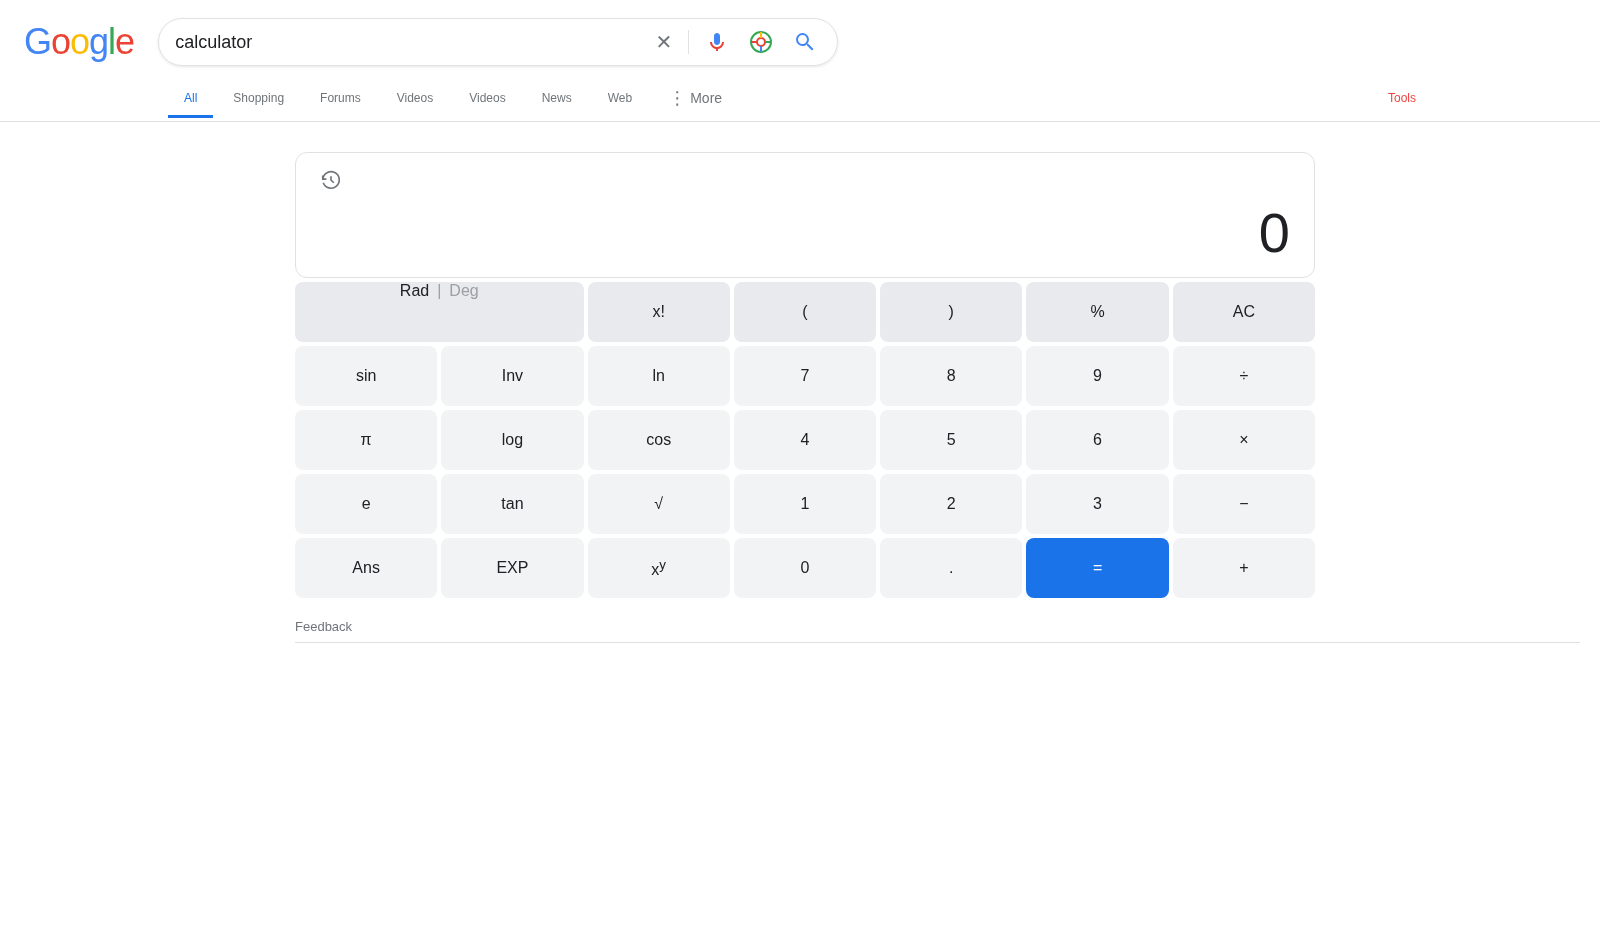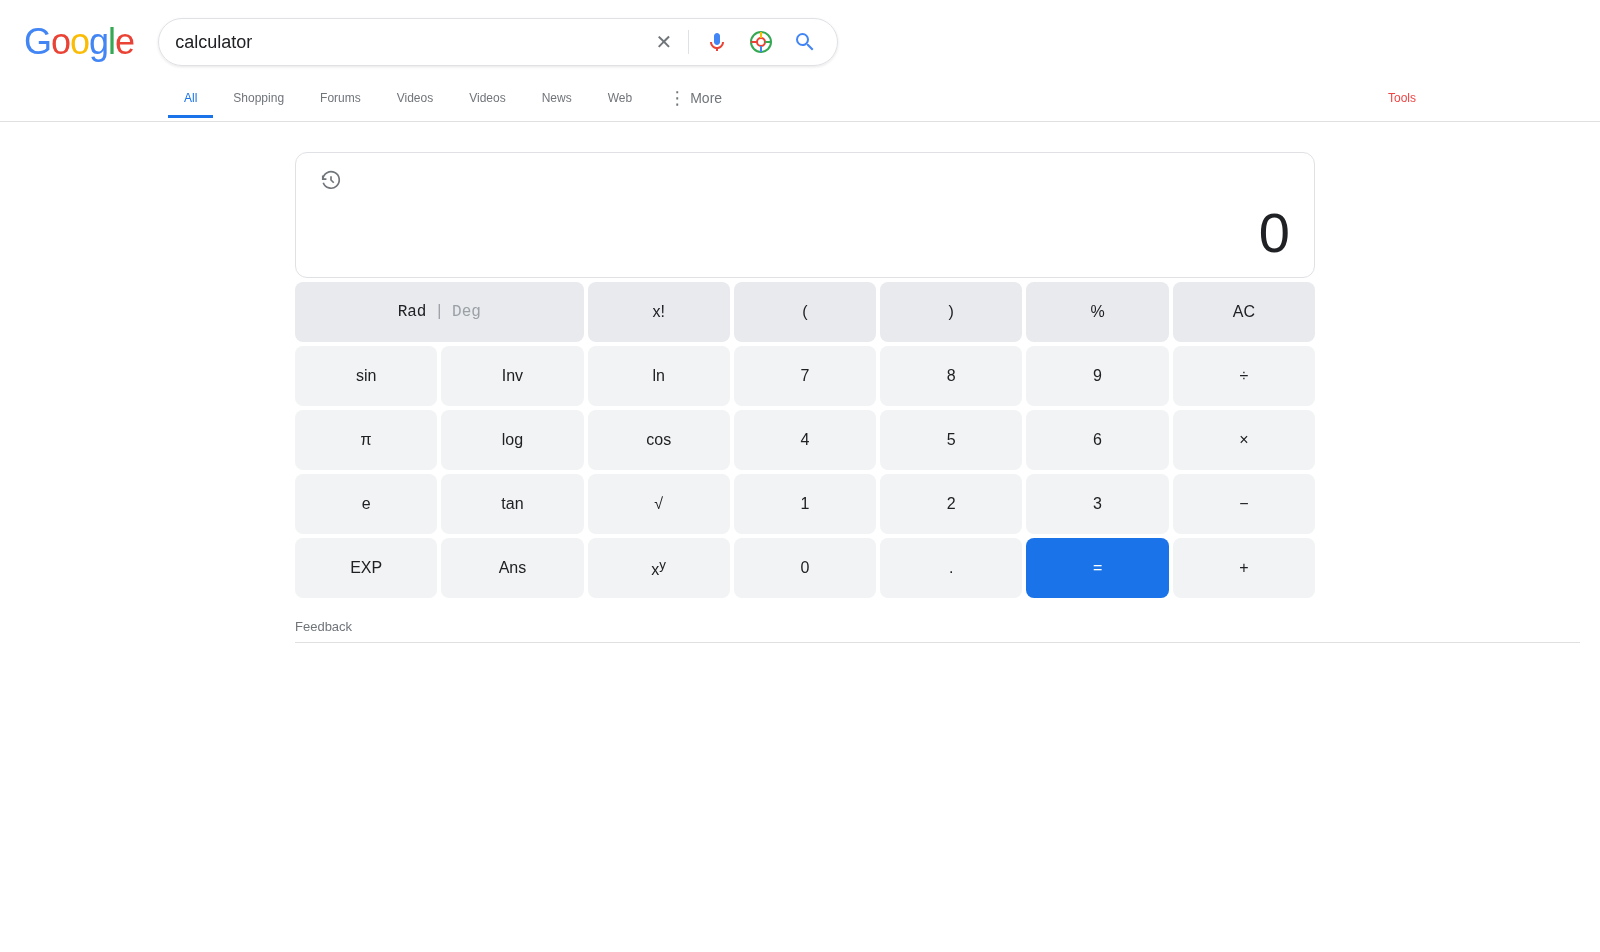--- a/index.html
+++ b/index.html
@@ -179,25 +179,24 @@
     .btn-blue { background: #1a73e8; color: #fff; }
 
     
     .span2 { grid-column: span 2; }
     .rad-deg-btn {
       height: 60px;
       border: none;
       border-radius: 8px;
       font-size: 16px;
       cursor: pointer;
-      font-family: Liberation Mono, monospace;
+      font-family: Liberation Sans, sans-serif;
       background: #e8eaed;
       color: #202124;
       display: flex;
-      align-items: center;
       justify-content: center;
       gap: 0;
     }
     .rad-text { color: #202124; }
     .sep { color: #9aa0a6; margin: 0 8px; }
     .deg-text { color: #9aa0a6; }
 
     .feedback-row {
       display: flex;
       justify-content: flex-start;
@@ -321,22 +320,22 @@
     <button class="calc-btn btn-light">×</button>
 
     <button class="calc-btn btn-light">e</button>
     <button class="calc-btn btn-light">tan</button>
     <button class="calc-btn btn-light">√</button>
     <button class="calc-btn btn-light">1</button>
     <button class="calc-btn btn-light">2</button>
     <button class="calc-btn btn-light">3</button>
     <button class="calc-btn btn-light">−</button>
 
+    <button class="calc-btn btn-light">Ans</button>
     <button class="calc-btn btn-light">EXP</button>
-    <button class="calc-btn btn-light">Ans</button>
     <button class="calc-btn btn-light">x<sup>y</sup></button>
     <button class="calc-btn btn-light">0</button>
     <button class="calc-btn btn-light">.</button>
     <button class="calc-btn btn-blue">=</button>
     <button class="calc-btn btn-light">+</button>
   </div>
 
   <div class="feedback-row">
     <a class="feedback-link">Feedback</a>
   </div>

